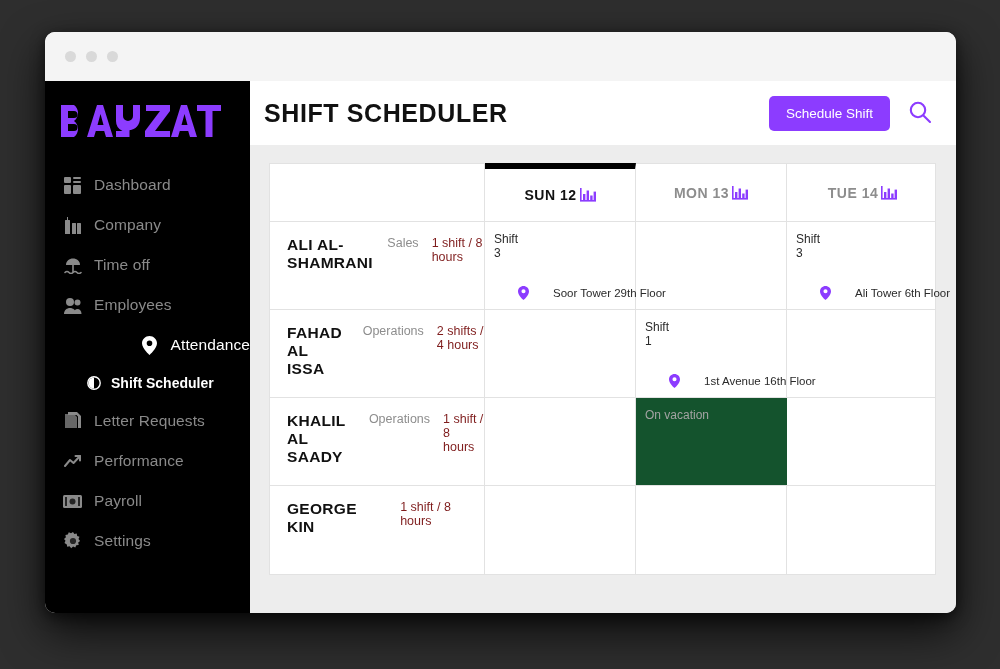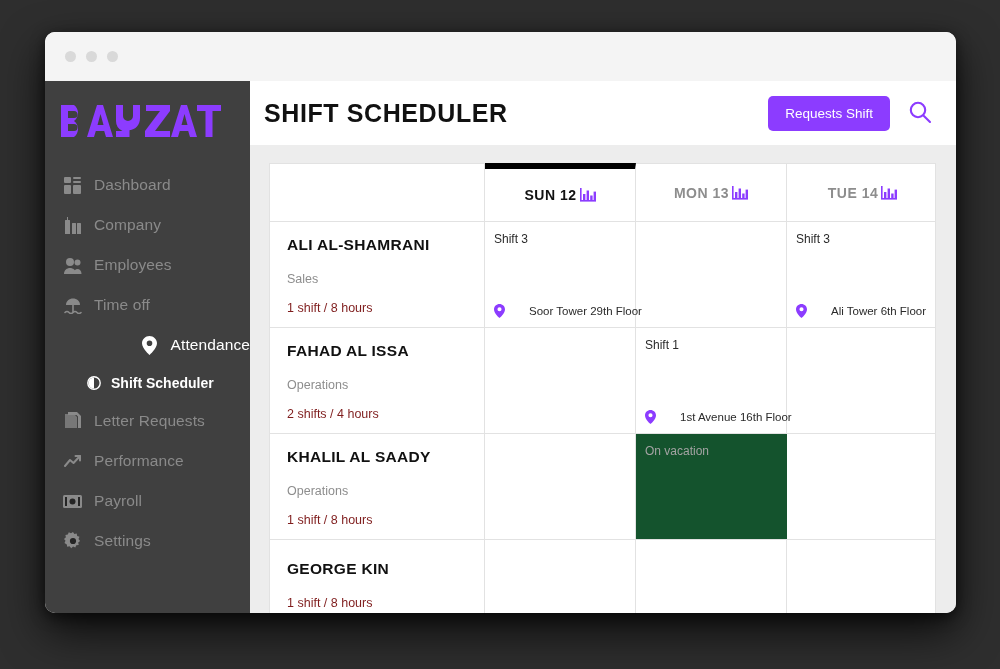--- a/index.html
+++ b/index.html
@@ -40,21 +40,21 @@
   }
 
   .body-area {
     display: flex;
     height: 532px;
   }
 
   
   .sidebar {
     width: 205px;
-    background: #404040;
+    background: #000000;
     flex-shrink: 0;
     padding-top: 22px;
   }
   .logo {
     padding-left: 16px;
     margin-bottom: 24px;
     height: 38px;
     display: flex;
     align-items: center;
   }
@@ -172,42 +172,41 @@
     letter-spacing: 0.5px;
   }
   .head-cell.today .day-label { color: #111111; }
   .chart-ico svg { display: block; }
 
   
   .data-row { min-height: 88px; }
   .name-cell {
     padding: 14px 0 12px 17px;
     display: flex;
-    flex-direction: column;
+    flex-direction: row;
     justify-content: center;
     gap: 13px;
   }
   .emp-name {
     font-size: 15.5px;
     font-weight: bold;
     color: #111111;
     letter-spacing: 0.3px;
     margin-bottom: 5px;
   }
   .emp-dept {
     font-size: 12.5px;
     color: #8d8d8d;
     margin-bottom: 2px;
   }
   .emp-hours { font-size: 12.5px; color: #7f1d1d; }
 
   .day-cell {
     padding: 10px 8px 9px 9px;
     display: flex;
-    flex-direction: column;
     position: relative;
   }
   .day-cell.vacation { background: #14532d; }
   .shift-label {
     font-size: 12px;
     color: #2a2a2a;
   }
   .vac-label { font-size: 12px; color: #a3a3a3; }
   .loc {
     margin-top: auto;
@@ -273,41 +272,41 @@
             <rect x="3" y="0" width="1" height="3"></rect>
             <rect x="8" y="6" width="4" height="11" rx="0.5"></rect>
             <rect x="13" y="6" width="4" height="11" rx="0.5"></rect>
           </svg>
         </span>
         <span>Company</span>
       </div>
 
       <div class="nav-item">
         <span class="nav-ico">
+          <svg width="18" height="17" viewBox="0 0 18 17" fill="none" stroke="#8a8a8a" stroke-width="1.6">
+            <path d="M2 8c0-4 3.2-6.5 7-6.5S16 4 16 8H2z" fill="#8a8a8a" stroke="none"></path>
+            <path d="M9 8v7" stroke-linecap="round"></path>
+            <path d="M1 15.5c1.3-1.4 2.7-1.4 4 0s2.7 1.4 4 0 2.7-1.4 4 0 2.7 1.4 4 0" stroke-linecap="round"></path>
+          </svg>
+        </span>
+        <span>Time off</span>
+      </div>
+
+      <div class="nav-item">
+        <span class="nav-ico">
           <svg width="18" height="17" viewBox="0 0 18 17" fill="#8a8a8a">
             <circle cx="6" cy="5" r="4"></circle>
             <path d="M0 17c0-4 3-6 6-6s6 2 6 6H0z"></path>
             <circle cx="13.5" cy="5.5" r="3"></circle>
             <path d="M9.5 17c0-3.4 2-5 4-5s4 1.6 4 5H9.5z"></path>
           </svg>
         </span>
         <span>Employees</span>
       </div>
 
-      <div class="nav-item">
-        <span class="nav-ico">
-          <svg width="18" height="17" viewBox="0 0 18 17" fill="none" stroke="#8a8a8a" stroke-width="1.6">
-            <path d="M2 8c0-4 3.2-6.5 7-6.5S16 4 16 8H2z" fill="#8a8a8a" stroke="none"></path>
-            <path d="M9 8v7" stroke-linecap="round"></path>
-            <path d="M1 15.5c1.3-1.4 2.7-1.4 4 0s2.7 1.4 4 0 2.7-1.4 4 0 2.7 1.4 4 0" stroke-linecap="round"></path>
-          </svg>
-        </span>
-        <span>Time off</span>
-      </div>
-
       <div class="nav-item active">
         <span class="nav-ico">
           <svg width="15" height="19" viewBox="0 0 15 19" fill="#ffffff">
             <path d="M7.5 0C3.4 0 0 3.3 0 7.3 0 12.6 7.5 19 7.5 19S15 12.6 15 7.3C15 3.3 11.6 0 7.5 0zm0 10a2.8 2.8 0 1 1 0-5.6 2.8 2.8 0 0 1 0 5.6z"></path>
           </svg>
         </span>
         <span>Attendance</span>
       </div>
 
       <div class="nav-sub">
@@ -361,21 +360,21 @@
         </span>
         <span>Settings</span>
       </div>
     </nav>
 
     <div class="main">
 
       <div class="topbar">
         <h1 class="page-title">SHIFT SCHEDULER</h1>
         <div class="topbar-right">
-          <button class="btn-primary">Requests Shift</button>
+          <button class="btn-primary">Schedule Shift</button>
           <button class="search-btn">
             <span>
               <svg width="24" height="24" viewBox="0 0 24 24" fill="none" stroke="#8c3cff" stroke-width="2.1" stroke-linecap="round">
                 <circle cx="10" cy="10" r="7.2"></circle>
                 <path d="M15.4 15.4L22 22"></path>
               </svg>
             </span>
           </button>
         </div>
       </div>

